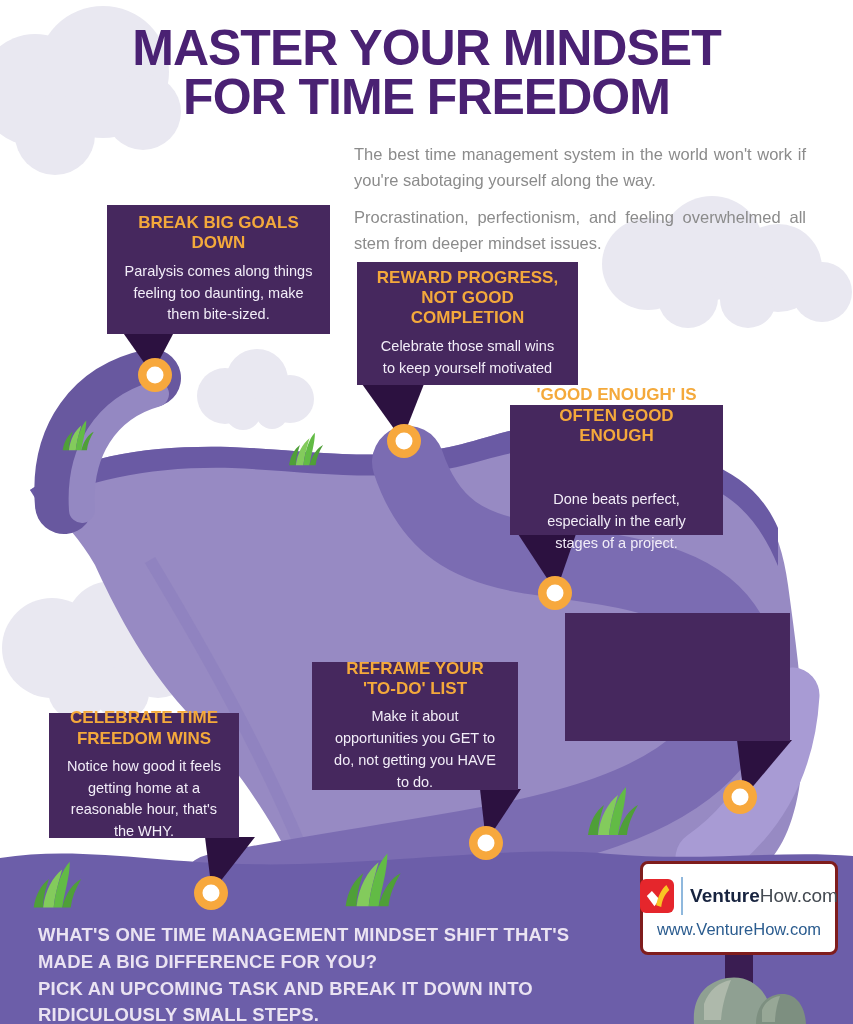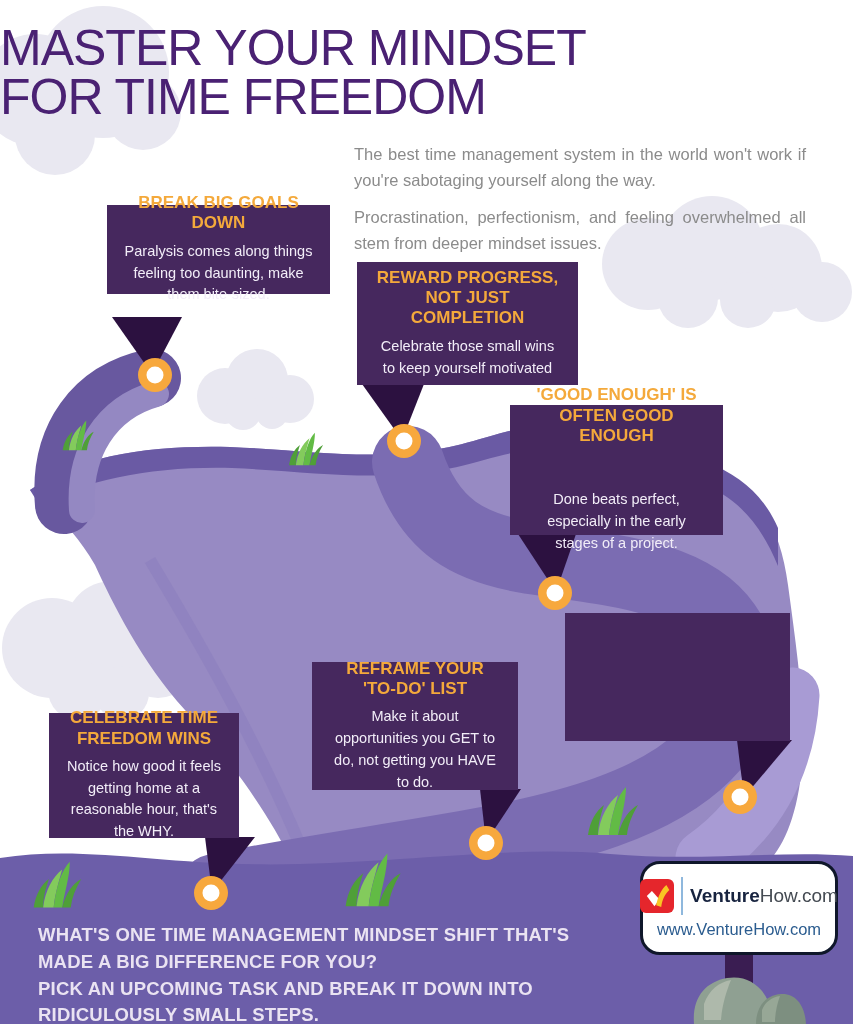--- a/index.html
+++ b/index.html
@@ -3,22 +3,22 @@
 <meta charset="utf-8">
 <style>
   html,body{margin:0;padding:0;background:#fff;}
   .canvas{
     position:relative;width:853px;height:1024px;overflow:hidden;background:#ffffff;
     font-family:"Liberation Sans",sans-serif;
   }
   .scene{position:absolute;left:0;top:0;width:853px;height:1024px;}
 
   .title{
-    position:absolute;left:0;top:24px;width:853px;text-align:left;
-    color:#4a2173;font-weight:400;font-size:50px;line-height:49px;letter-spacing:-1px;
+    position:absolute;left:0;top:24px;width:853px;text-align:center;
+    color:#4a2173;font-weight:700;font-size:50px;line-height:49px;letter-spacing:-1px;
   }
   .intro{
     position:absolute;left:354px;top:141px;width:468px;
     color:#8b8b8b;font-size:16.5px;line-height:1.58;text-align:justify;
   }
   .intro p{margin:0 16px 11px 0;}
 
   .callout{
     position:absolute;background:#46285e;color:#f2edf8;
     display:flex;flex-direction:column;justify-content:center;
@@ -27,21 +27,21 @@
   .callout .ct{color:#f4a93b;font-weight:800;font-size:17px;line-height:1.2;margin:0 0 7px 0;}
   .callout .cb{font-size:14.5px;line-height:1.5;}
 
   .cta{
     position:absolute;left:38px;top:922px;width:585px;
     color:#eae3f2;font-weight:800;font-size:18.5px;line-height:1.45;letter-spacing:.2px;
   }
 
   .brandbox{
     position:absolute;left:640px;top:861px;width:198px;height:94px;
-    background:#ffffff;border:3px solid #0f172a;border-radius:20px;box-sizing:border-box;
+    background:#ffffff;border:3px solid #7f1d1d;border-radius:8px;box-sizing:border-box;
     display:flex;flex-direction:column;align-items:center;justify-content:center;gap:5px;
   }
   .brandrow{display:flex;align-items:center;gap:7px;}
   .brandmark{width:34px;height:34px;flex:0 0 auto;}
   .branddiv{width:2px;height:38px;background:#8fb8dd;}
   .brandtext{font-size:19px;color:#444a52;white-space:nowrap;}
   .brandtext b{color:#17233f;font-weight:800;}
   .brandurl{font-size:16.5px;color:#2b5c8f;}
 </style>
 </head>
@@ -159,27 +159,27 @@
   <div class="title">
     <div>MASTER YOUR MINDSET</div>
     <div>FOR TIME FREEDOM</div>
   </div>
 
   <div class="intro">
     <p>The best time management system in the world won't work if you're sabotaging yourself along the way.</p>
     <p>Procrastination, perfectionism, and feeling overwhelmed all stem from deeper mindset issues.</p>
   </div>
 
-  <div class="callout" style="left:107px;top:205px;width:223px;height:89px;">
+  <div class="callout" style="left:107px;top:205px;width:223px;height:129px;">
     <div class="ct">BREAK BIG GOALS DOWN</div>
     <div class="cb">Paralysis comes along things feeling too daunting, make them bite-sized.</div>
   </div>
 
   <div class="callout" style="left:357px;top:262px;width:221px;height:123px;">
-    <div class="ct">REWARD PROGRESS, NOT JUST COMPLETION</div>
+    <div class="ct">REWARD PROGRESS, NOT GOOD COMPLETION</div>
     <div class="cb">Celebrate those small wins to keep yourself motivated</div>
   </div>
 
   <div class="callout" style="left:510px;top:405px;width:213px;height:130px;gap:36px;">
     <div class="ct">'GOOD ENOUGH' IS OFTEN GOOD ENOUGH</div>
     <div class="cb">Done beats perfect, especially in the early stages of a project.</div>
   </div>
 
   <div class="callout" style="left:565px;top:613px;width:225px;height:128px;">
     <div class="ct"></div>

